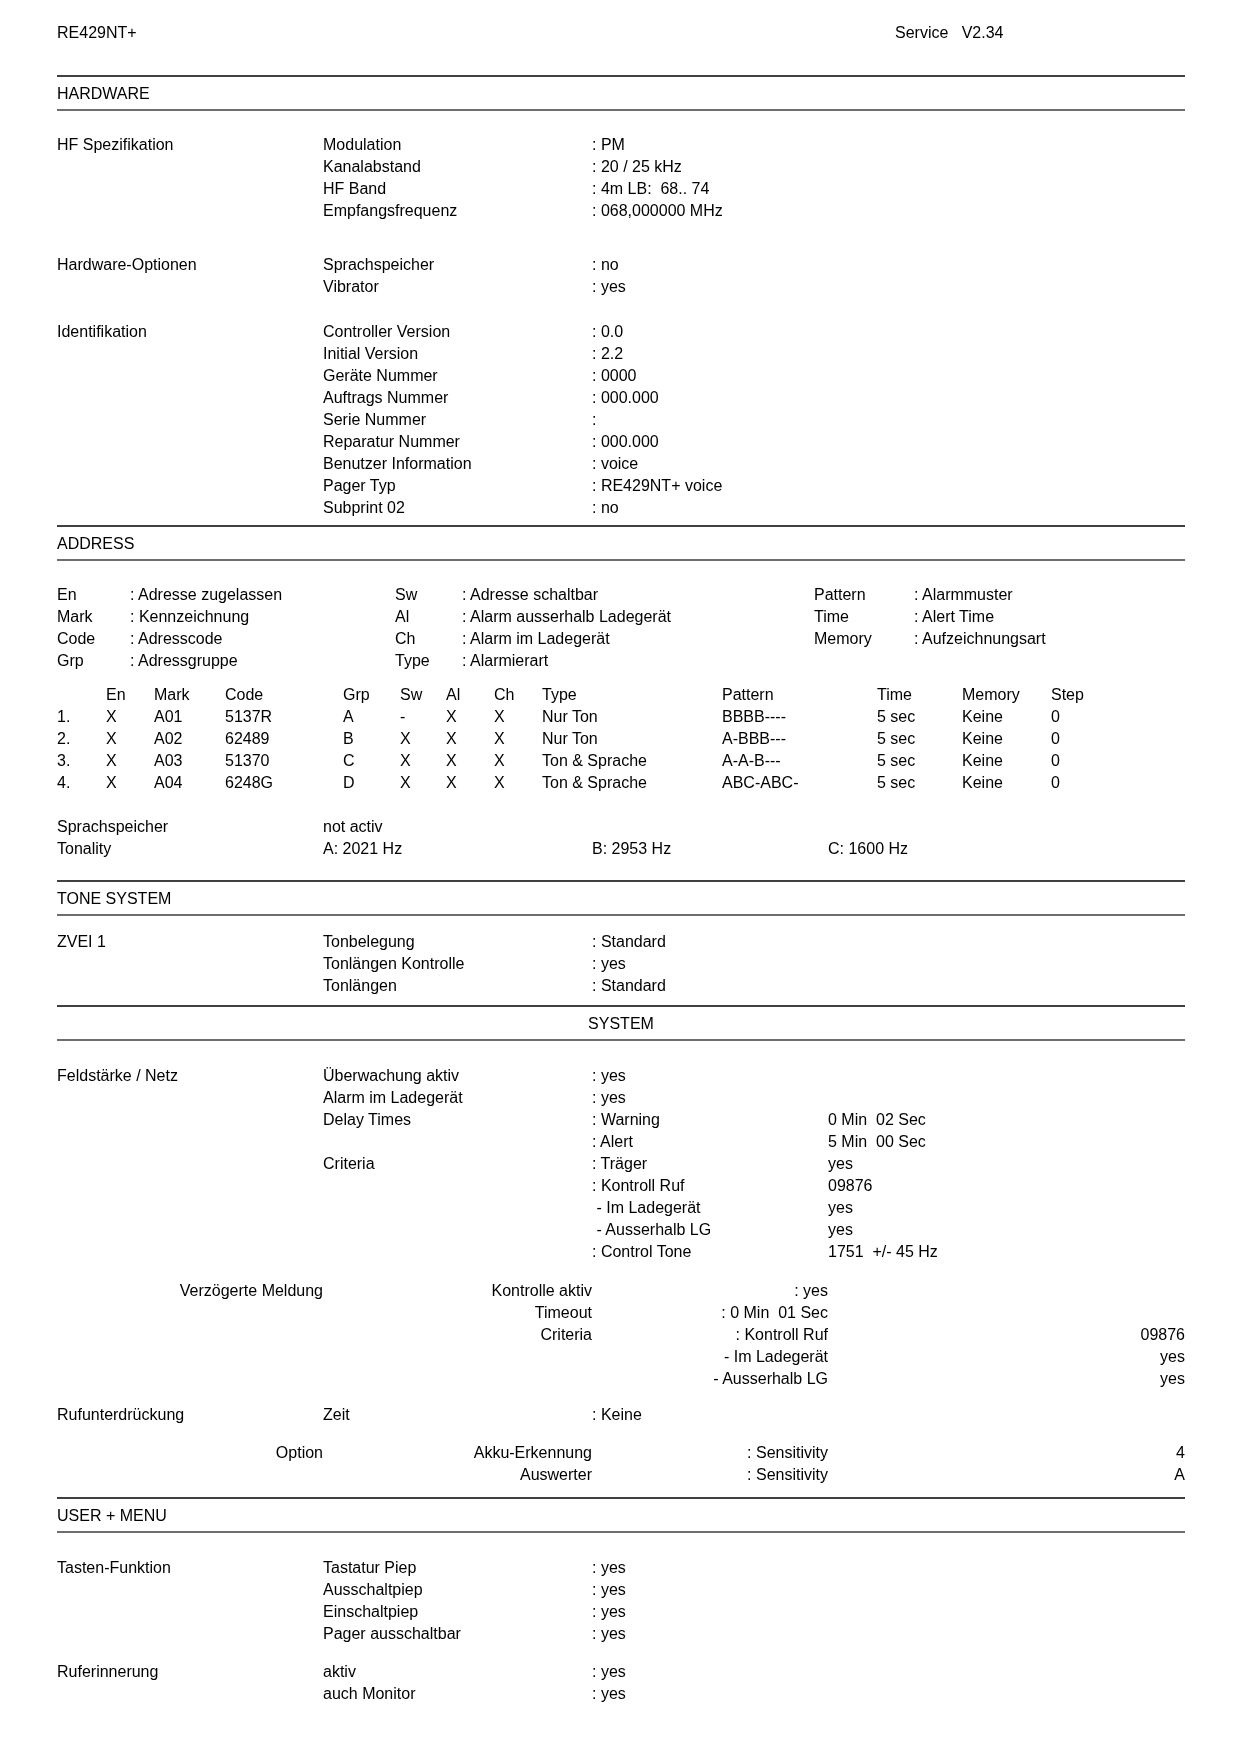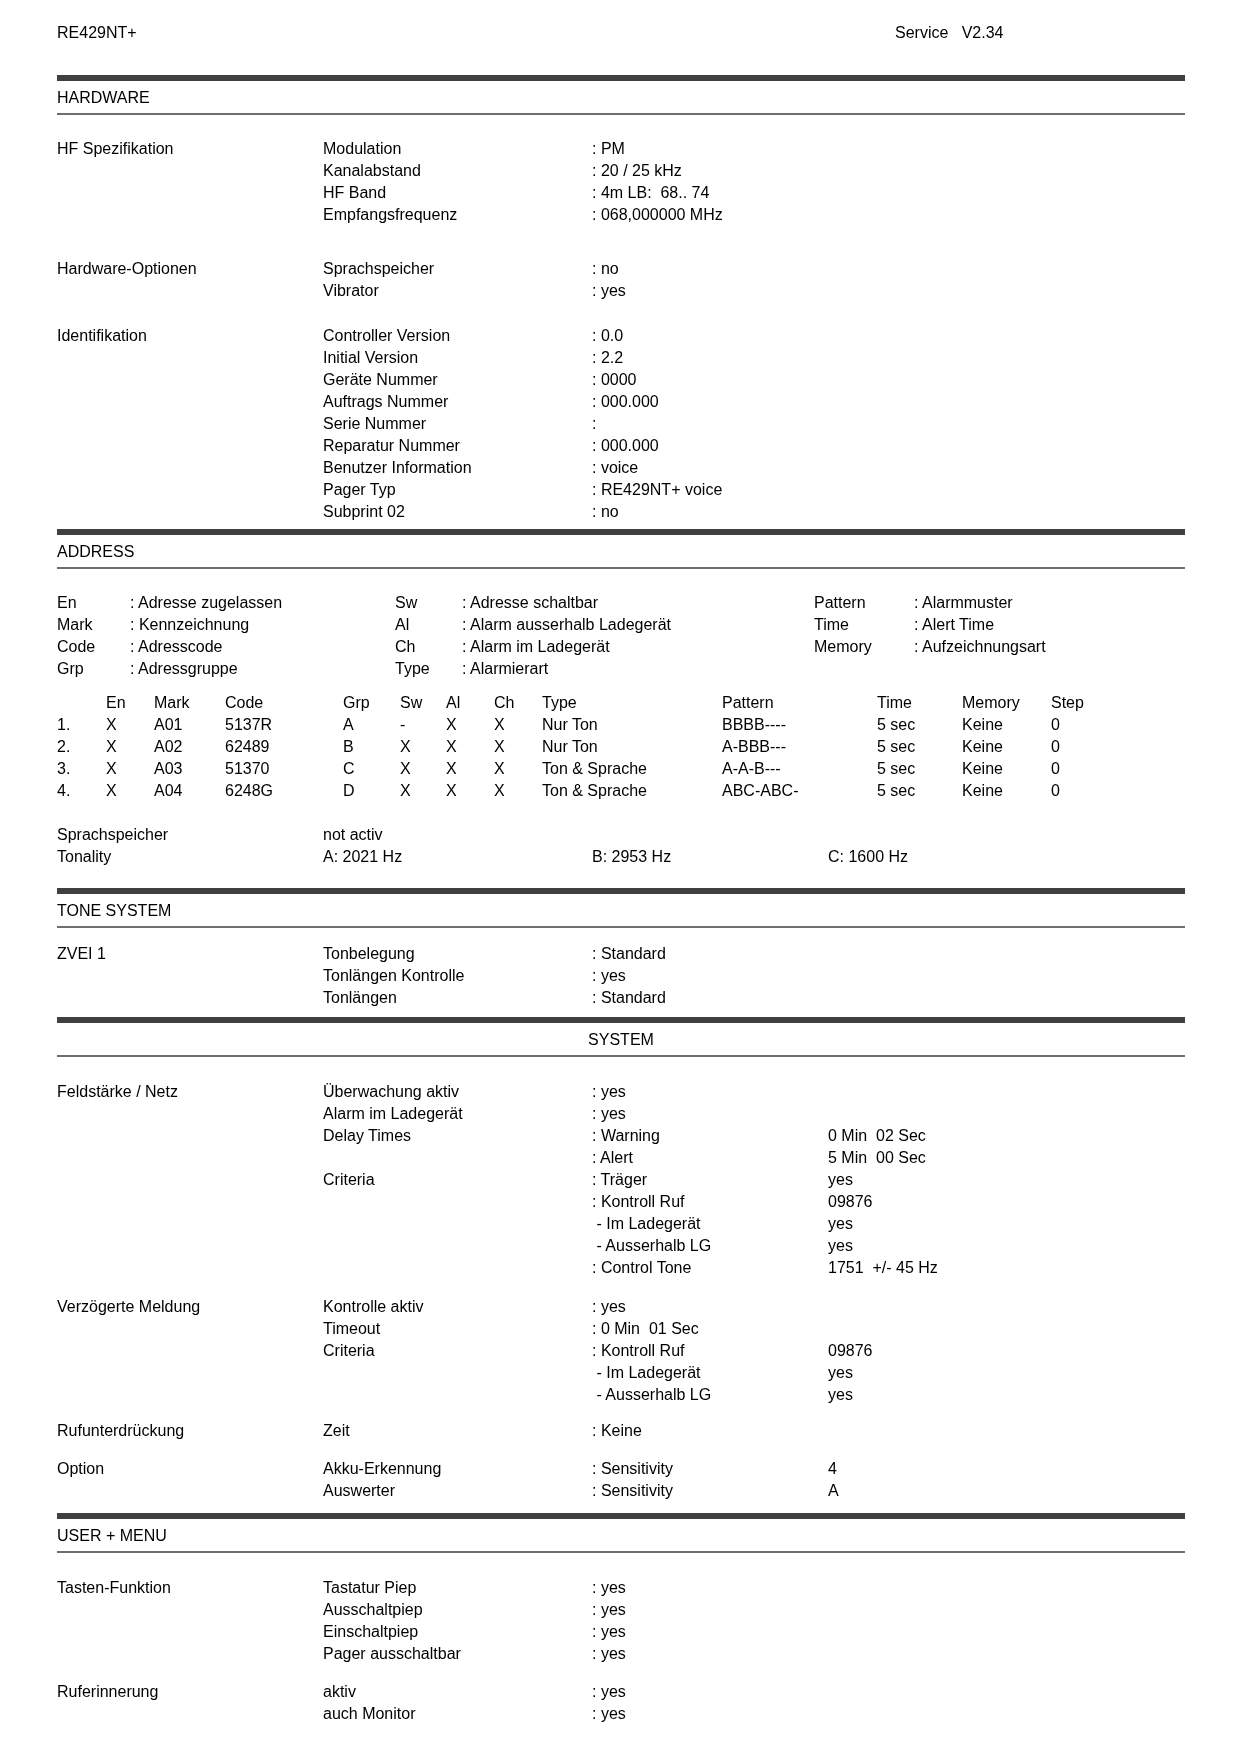--- a/index.html
+++ b/index.html
@@ -15,21 +15,21 @@
   .row span, .hdr span, .sect-title { white-space:pre; }
   .flex1 { flex:1; min-width:0; overflow:hidden; }
   .rcol { width:290px; flex:none; }
   .cl { width:266px; flex:none; }   
   .ca { width:269px; flex:none; }   
   .cv { width:236px; flex:none; }   
   .cx { flex:1; min-width:0; }      
   .sp { height:22px; }
 
   
-  .sect { border-top:6px solid #404040; border-bottom:2px solid #6e6e6e; padding:6px 0 4px; }
+  .sect { border-top:2px solid #404040; border-bottom:2px solid #6e6e6e; padding:6px 0 4px; }
   .sect-title { display:block; }
 
   
   .lk1 { width:73px;  flex:none; }
   .ld1 { width:265px; flex:none; }
   .lk2 { width:67px;  flex:none; }
   .ld2 { width:352px; flex:none; }
   .lk3 { width:100px; flex:none; }
   .ld3 { flex:1; min-width:0; }
 
@@ -54,23 +54,23 @@
   .m-hwg1   { margin-top:32px; }
   .m-hwg2   { margin-top:23px; }
   .m-addr   { margin-top:6px; }
   .m-legend { margin-top:23px; }
   .m-table  { margin-top:12px; }
   .m-speech { margin-top:22px; }
   .m-tone   { margin-top:20px; }
   .m-toneg0 { margin-top:15px; }
   .m-sys    { margin-top:8px;text-align:center; }
   .m-sysg0  { margin-top:24px; }
-  .m-sysg1  { margin-top:17px; }
+  .m-sysg1  { margin-top:17px;text-align:right; }
   .m-sysg2  { margin-top:14px; }
-  .m-sysg3  { margin-top:16px; }
+  .m-sysg3  { margin-top:16px;text-align:right; }
   .m-user   { margin-top:11px; }
   .m-userg0 { margin-top:24px; }
   .m-userg1 { margin-top:16px; }
 </style>
 </head>
 <body>
 
 <div class="page">
 
   <div class="hdr">

